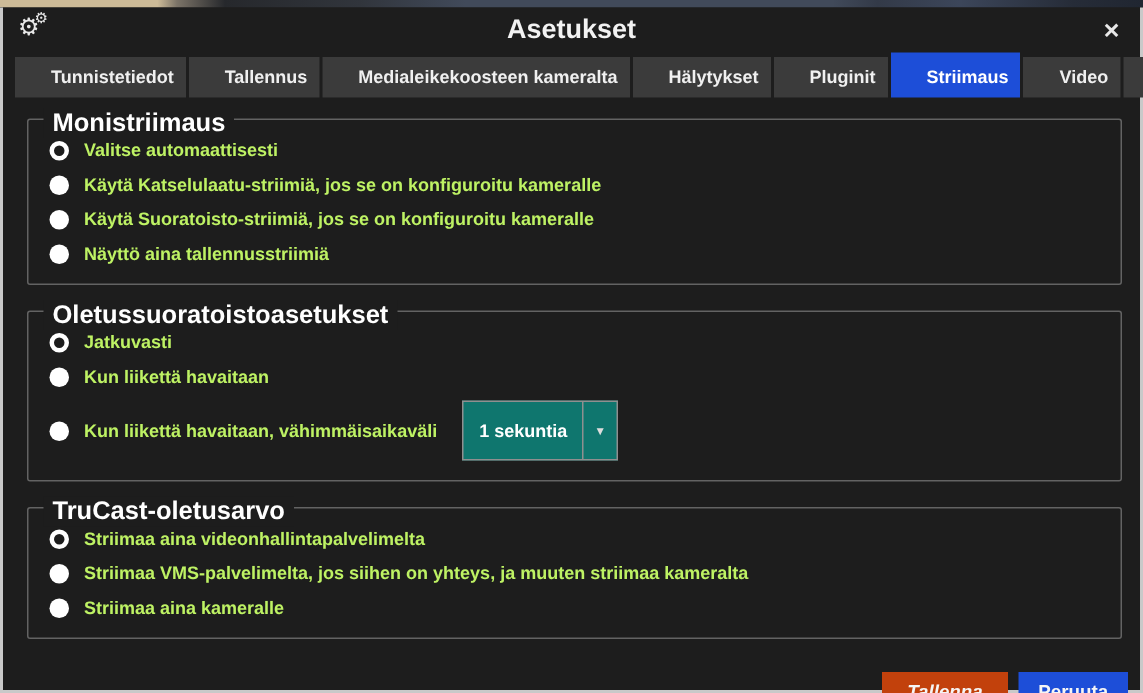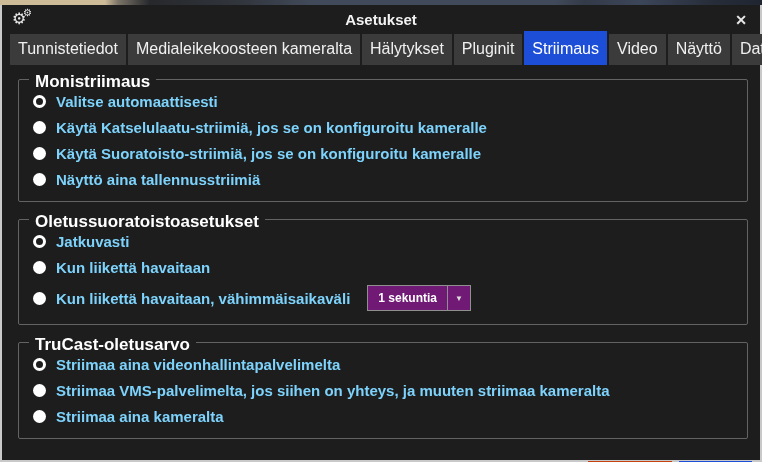--- a/index.html
+++ b/index.html
@@ -30,35 +30,35 @@
   .titlebar {
     height:29px; position:relative;
     display:flex; align-items:center;
     padding:0 10px; flex:0 0 auto;
   }
   .gears { position:relative; width:22px; height:20px; color:#e8e8e8; }
   .gear-big  { position:absolute; left:0; top:1px;  font-size:16px; line-height:16px; }
   .gear-small{ position:absolute; left:11px; top:-2px; font-size:10px; line-height:10px; }
   .win-title {
     position:absolute; left:0; right:0; text-align:center;
-    color:#f2f2f2; font-size:15px; font-weight:700; pointer-events:none;
+    color:#f2f2f2; font-size:18px; font-weight:700; pointer-events:none;
   }
   .close-x {
     margin-left:auto; color:#e8e8e8; font-size:14px; font-weight:700;
     width:18px; text-align:center; cursor:default; z-index:2;
   }
   
   .tabbar {
     display:flex; align-items:flex-end;
     padding:3px 8px 0 8px; gap:2px; flex:0 0 auto; height:31px;
   }
   .tab {
     background:#3b3b3b; color:#f0f0f0;
-    font-size:16px; font-weight:400;
-    padding:6px 8px 7px 8px; white-space:nowrap;
+    font-size:12px; font-weight:700;
+    padding:6px 8px 7px 24px; white-space:nowrap;
   }
   .tab.selected {
     background:#1d4ed8; color:#ffffff;
     padding-top:9px;
   }
   
   .content { flex:1 1 auto; padding:14px 12px 0 16px; }
   .groupbox {
     position:relative;
     border:1px solid #636363; border-radius:2px;
@@ -74,26 +74,26 @@
     display:flex; align-items:center; gap:10px;
     margin:0 0 9px 2px; min-height:14px;
   }
   .radio {
     width:13px; height:13px; border-radius:50%;
     background:#ffffff; flex:0 0 auto;
   }
   .radio.selected {
     background:#1d1d1d; border:3px solid #ffffff;
   }
-  .radio-label { color:#7dd3fc; font-size:15px; font-weight:700; }
+  .radio-label { color:#bef264; font-size:12px; font-weight:700; }
   
   .dropdown {
     display:inline-flex; align-items:stretch;
-    margin-left:7px; height:26px;
-    border:1px solid #8f8f8f; background:#701a75;
+    margin-left:7px; height:40px;
+    border:1px solid #8f8f8f; background:#0f766e;
   }
   .dd-value {
     display:flex; align-items:center;
     padding:0 10px; min-width:76px;
     color:#ffffff; font-size:12px; font-weight:700;
   }
   .dd-arrow-box {
     border-left:1px solid #8f8f8f; width:23px;
     display:flex; align-items:center; justify-content:center;
     color:#dddddd; font-size:8px;
@@ -122,20 +122,21 @@
     <span class="gears">
       <span class="gear-big">⚙</span>
       <span class="gear-small">⚙</span>
     </span>
     <span class="win-title">Asetukset</span>
     <span class="close-x">✕</span>
   </div>
 
   <div class="tabbar">
     <span class="tab">Tunnistetiedot</span>
+    <span class="tab">Tallennus</span>
     <span class="tab">Medialeikekoosteen kameralta</span>
     <span class="tab">Hälytykset</span>
     <span class="tab">Pluginit</span>
     <span class="tab selected">Striimaus</span>
     <span class="tab">Video</span>
     <span class="tab">Näyttö</span>
     <span class="tab">Datavälimuisti</span>
 
   </div>
 
@@ -186,21 +187,21 @@
       <div class="radio-row">
         <span class="radio selected"></span>
         <span class="radio-label">Striimaa aina videonhallintapalvelimelta</span>
       </div>
       <div class="radio-row">
         <span class="radio"></span>
         <span class="radio-label">Striimaa VMS-palvelimelta, jos siihen on yhteys, ja muuten striimaa kameralta</span>
       </div>
       <div class="radio-row">
         <span class="radio"></span>
-        <span class="radio-label">Striimaa aina kameralta</span>
+        <span class="radio-label">Striimaa aina kameralle</span>
       </div>
     </div>
 
   </div>
 
   <div class="footer">
     <div class="btn btn-save">Tallenna</div>
     <div class="btn btn-cancel">Peruuta</div>
   </div>
 

